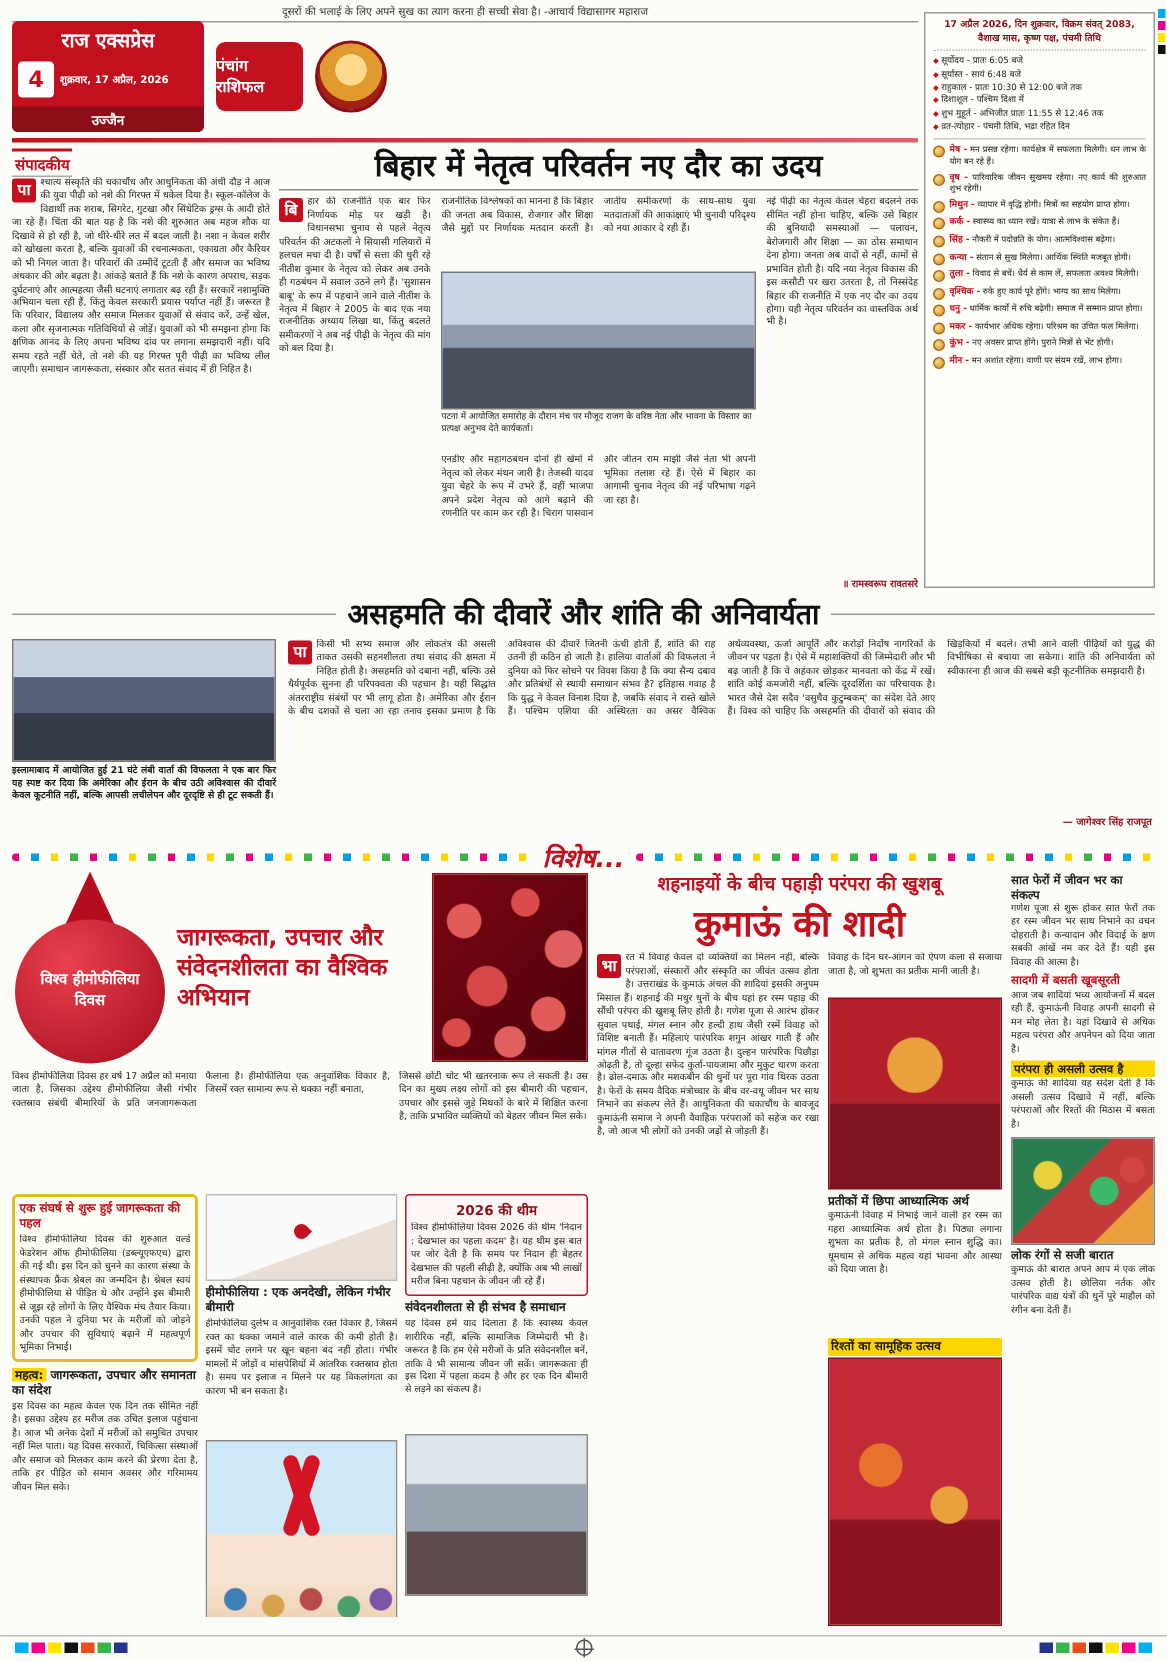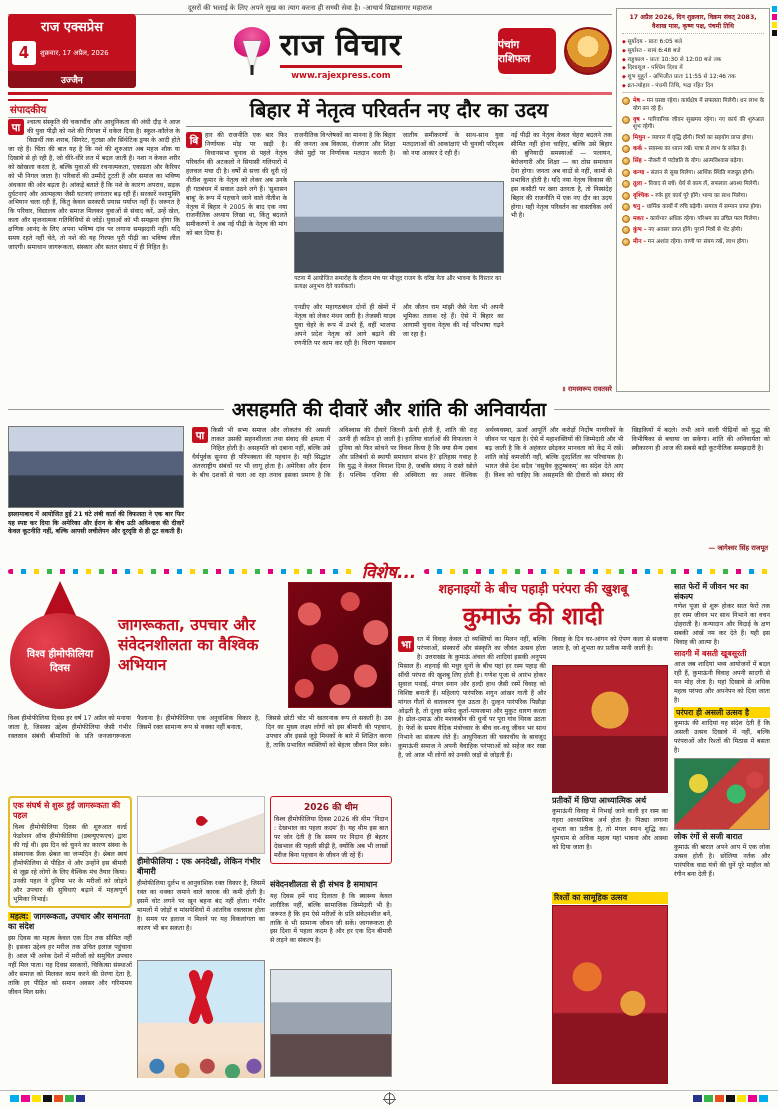--- a/index.html
+++ b/index.html
@@ -8,21 +8,21 @@
   .abs{position:absolute}
   .small{font-size:6.3px;line-height:1.42;text-align:justify;color:#1c1c1c;overflow:hidden}
 
   
   .tagline-bar{top:3px;left:8px;width:604px;text-align:center;font-size:7px;color:#333;border-bottom:1px solid #999;padding-bottom:2px}
   .masthead{top:12px;left:8px;width:604px;height:78px;display:flex;align-items:center;gap:8px}
   .brand-box{width:128px;height:74px;background:#c3101f;border-radius:4px;overflow:hidden;display:flex;flex-direction:column}
   .brand-name{color:#fff;font-weight:bold;font-size:13px;text-align:center;padding-top:3px}
   .brand-mid{flex:1;display:flex;align-items:center;gap:4px;padding:1px 4px}
   .page-no{width:24px;height:24px;background:#fff;color:#c3101f;font-weight:bold;font-size:15px;display:flex;align-items:center;justify-content:center;border-radius:3px}
-  .brand-date{color:#fff;font-size:6.8px;font-weight:normal;line-height:1.3}
+  .brand-date{color:#fff;font-size:6.8px;font-weight:bold;line-height:1.3}
   .brand-city{background:#8c0e19;color:#fff;font-weight:bold;font-size:9px;text-align:center;padding:2px 0}
   .mast-center{flex:1;display:flex;align-items:center;justify-content:center;gap:8px}
   .logo{width:40px;height:52px;position:relative}
   .logo .wing{position:absolute;top:2px;left:2px;width:36px;height:30px;background:radial-gradient(circle at 50% 30%,#ef5fa0,#d2006e);border-radius:50% 50% 40% 40%}
   .logo .nib{position:absolute;left:50%;top:16px;transform:translateX(-50%);width:0;height:0;border-left:9px solid transparent;border-right:9px solid transparent;border-top:30px solid #f4f4f4;filter:drop-shadow(0 0 1px #777)}
   .logo .tip{position:absolute;left:50%;bottom:2px;transform:translateX(-50%);width:3px;height:10px;background:#222}
   .title-wrap{text-align:center}
   .paper-title{font-size:30px;font-weight:bold;color:#161616;letter-spacing:1px}
   .title-rule{height:3px;background:#c3101f;margin:1px 0 2px}
   .website{color:#c3101f;font-size:8.5px;font-weight:bold}
@@ -95,21 +95,21 @@
   .h-sub{font-weight:bold;font-size:8px;line-height:1.25;margin-bottom:2px}
   .h-sub.red{color:#c3101f}
   .h-sub .yhl{background:#ffd500;padding:0 2px}
   .hand-img{height:58px;border:1px solid #bbb;background:linear-gradient(160deg,#fafafa 0 60%,#e9dfd6 61% 100%);position:relative;margin-bottom:3px}
   .hand-img::after{content:"";position:absolute;left:46%;top:34%;width:10px;height:10px;background:#c3101f;border-radius:50% 0 50% 50%;transform:rotate(45deg)}
   .illus{height:138px;border:1px solid #888;background:linear-gradient(180deg,#cfe8f5 0 45%,#f6e3d0 46% 100%);position:relative;margin-top:3px;overflow:hidden}
   .illus .rb1,.illus .rb2{position:absolute;top:8px;left:50%;width:10px;height:56px;background:#d21424;border-radius:5px}
   .illus .rb1{transform:translateX(-50%) rotate(18deg)}
   .illus .rb2{transform:translateX(-50%) rotate(-18deg)}
   .illus .crowd{position:absolute;bottom:0;left:0;right:0;height:44px;background:radial-gradient(circle at 15% 30%,#3f7fb8 0 7px,transparent 8px),radial-gradient(circle at 35% 40%,#d8a24a 0 7px,transparent 8px),radial-gradient(circle at 55% 30%,#b84a4a 0 7px,transparent 8px),radial-gradient(circle at 75% 42%,#4aa06a 0 7px,transparent 8px),radial-gradient(circle at 92% 30%,#7a55a8 0 7px,transparent 8px),linear-gradient(180deg,transparent,#e8c9a8)}
-  .theme-box{border:1px solid #c3101f;border-radius:3px;padding:3px;background:#fff6f6;margin-bottom:16px}
+  .theme-box{border:1px solid #c3101f;border-radius:3px;padding:3px;background:#fff6f6;margin-bottom:3px}
   .theme-title{color:#8c0e19;font-weight:bold;font-size:9px;text-align:center;margin-bottom:2px}
   .patients-img{height:108px;border:1px solid #888;margin-top:3px;background:linear-gradient(180deg,#dde4ea 0 30%,#9aa4b0 31% 60%,#5d4a4a 61% 100%),radial-gradient(circle at 70% 20%,#d24444 0 8px,transparent 9px)}
 
   
   .wedding{top:580px;left:398px;width:372px;height:504px;overflow:hidden;display:grid;grid-template-columns:1fr 96px;gap:6px}
   .w-main{display:flex;flex-direction:column;overflow:hidden}
   .w-kicker{color:#c3101f;font-weight:bold;font-size:12.5px;text-align:center}
   .w-title{color:#c3101f;font-weight:bold;font-size:24px;text-align:center;margin:1px 0 4px}
   .w-inner{flex:1;display:grid;grid-template-columns:1fr 116px;gap:6px;overflow:hidden}
   .w-text{overflow:hidden}
@@ -144,32 +144,20 @@
 
   <header class="abs masthead">
     <div class="brand-box">
       <div class="brand-name">राज एक्सप्रेस</div>
       <div class="brand-mid">
         <div class="page-no">4</div>
         <div class="brand-date">शुक्रवार, 17 अप्रैल, 2026</div>
       </div>
       <div class="brand-city">उज्जैन</div>
     </div>
-    <div class="mast-center">
-      <div class="logo">
-        <span class="wing"></span>
-          <span class="nib"></span>
-          <span class="tip"></span>
-      </div>
-      <div class="title-wrap">
-        <div class="paper-title">राज विचार</div>
-        <div class="title-rule"></div>
-        <div class="website">www.rajexpress.com</div>
-      </div>
-    </div>
     <div class="panchang-btn">
       <span>पंचांग</span>
       <span>राशिफल</span>
     </div>
     <div class="emblem"></div>
   </header>
   <div class="abs header-rule"></div>
 
   <aside class="abs panchang-col">
     <div class="pc-heading">17 अप्रैल 2026, दिन शुक्रवार, विक्रम संवत् 2083, वैशाख मास, कृष्ण पक्ष, पंचमी तिथि</div>

